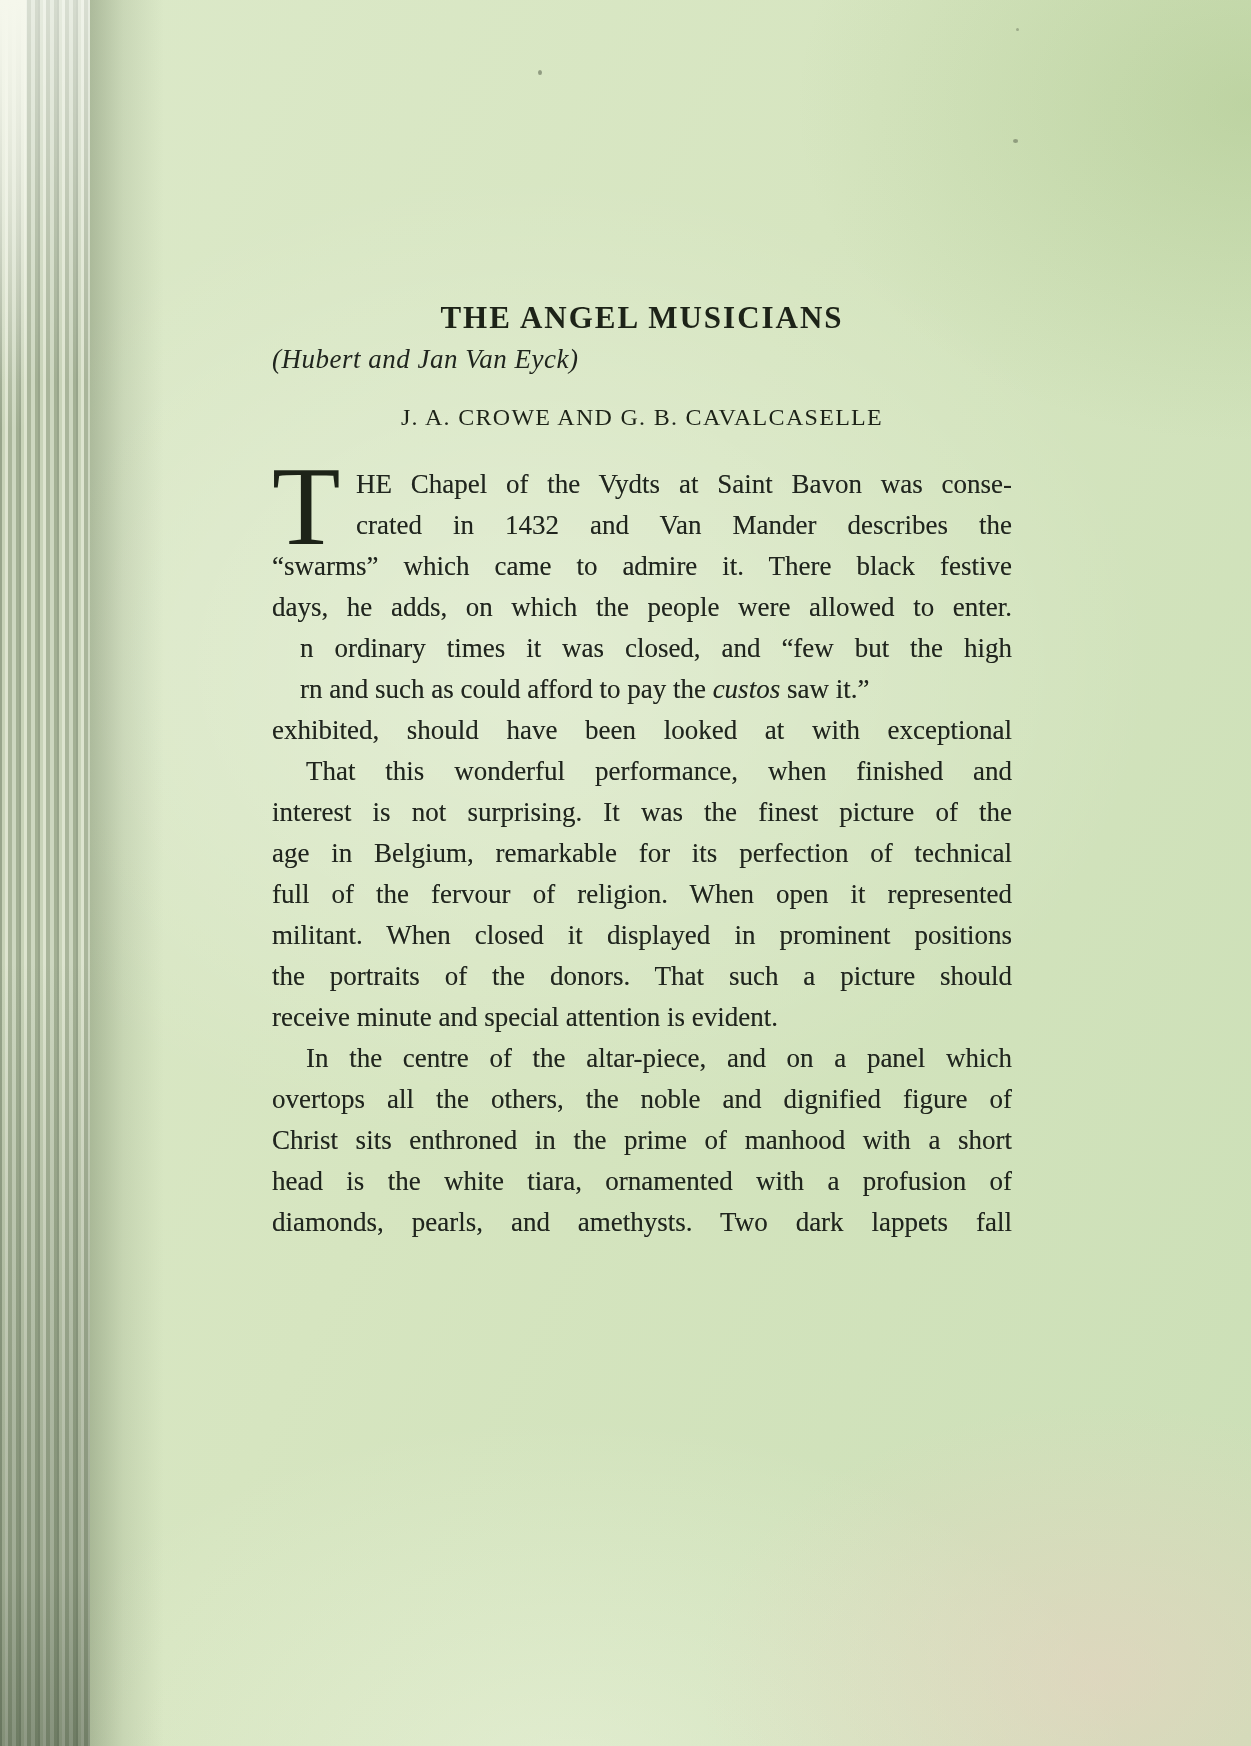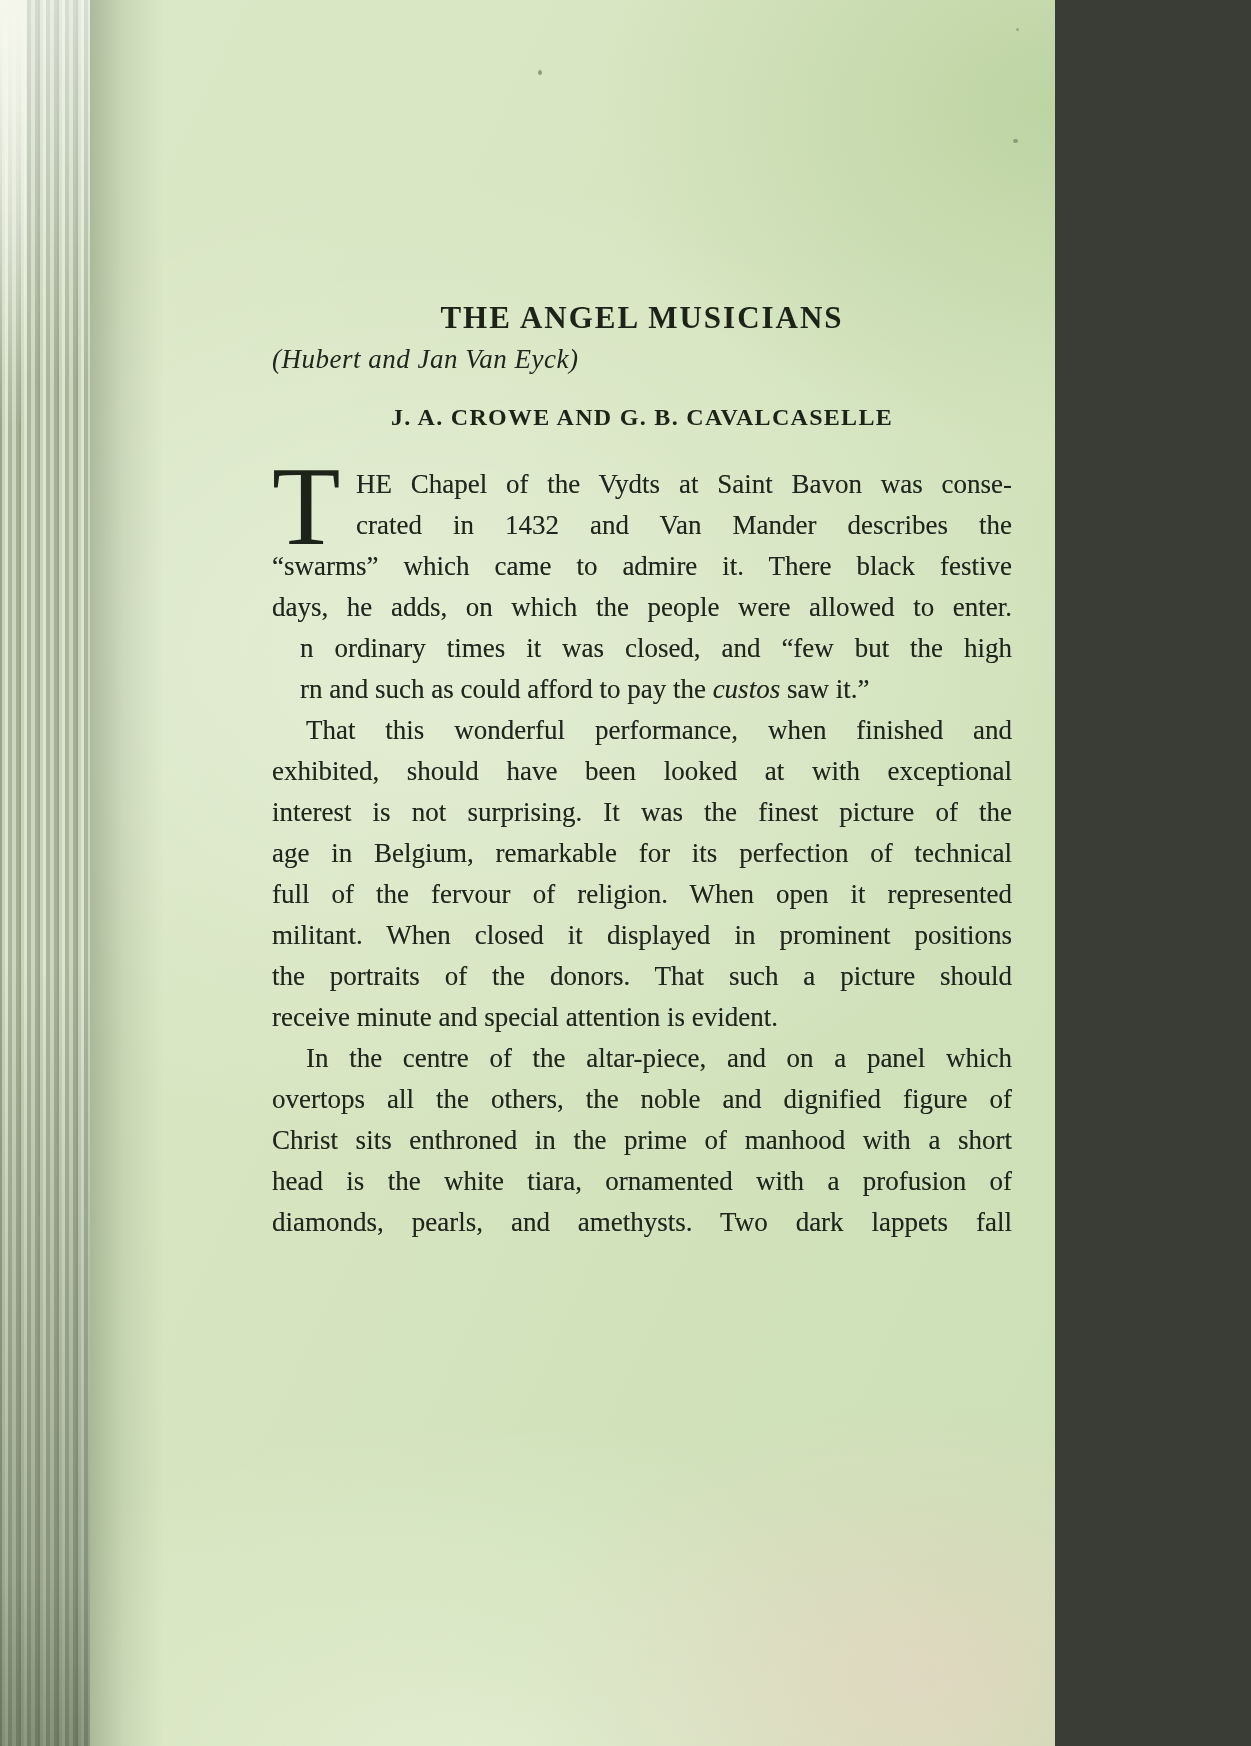--- a/index.html
+++ b/index.html
@@ -1,18 +1,18 @@
 <!DOCTYPE html>
 <html><head>
 <meta charset="utf-8">
 <style>
   html,body{margin:0;padding:0;background:#3a3d36;}
   .scan{
     position:relative;
-    width:1055px;height:1746px;
+    width:1251px;height:1746px;
     overflow:hidden;
     background:
       radial-gradient(900px 700px at 42% 38%, rgba(255,255,255,0.30), rgba(255,255,255,0) 70%),
       radial-gradient(700px 520px at 100% 6%, rgba(140,175,100,0.30), rgba(140,175,100,0) 65%),
       radial-gradient(560px 380px at 88% 96%, rgba(238,206,196,0.50), rgba(238,206,196,0) 72%),
       radial-gradient(820px 520px at 45% 102%, rgba(250,252,238,0.38), rgba(250,252,238,0) 70%),
       linear-gradient(115deg, #dce9c9 0%, #d6e5c0 45%, #cbdfb6 100%);
     font-family:"Liberation Serif","DejaVu Serif",serif;
   }
   
@@ -45,21 +45,21 @@
   }
   .title{
     margin:0;font-size:31px;line-height:36px;font-weight:bold;
     letter-spacing:2px;text-align:center;color:#1d2318;
   }
   .subtitle{
     margin:6px 0 16px;font-size:27px;line-height:34px;font-weight:normal;
     font-style:italic;text-align:left;letter-spacing:0.5px;
   }
   .byline{
-    margin:26px 0 0;font-size:24px;line-height:30px;font-weight:bold;
+    margin:26px 0 0;font-size:24px;line-height:30px;font-weight:normal;
     letter-spacing:1.3px;text-align:center;color:#1d2318;
   }
   .para{margin:0;}
   .para.first{margin-top:32px;}
   .line{
     font-size:27px;line-height:41px;
     text-align:justify;text-align-last:justify;
     text-shadow:0 0 0.5px rgba(32,37,30,0.4);
   }
   .line.short{text-align-last:left;}
@@ -96,22 +96,22 @@
       <span class="dropcap">T</span>
       <div class="line">HE Chapel of the Vydts at Saint Bavon was conse-</div>
       <div class="line">crated in 1432 and Van Mander describes the</div>
       <div class="line">“swarms” which came to admire it.  There black festive</div>
       <div class="line">days, he adds, on which the people were allowed to enter.</div>
       <div class="line clip">n ordinary times it was closed, and “few but the high</div>
       <div class="line clip short"><span>rn and such as could afford to pay the </span><span class="it">custos</span><span> saw it.”</span></div>
     </div>
 
     <div class="para">
+      <div class="line">exhibited, should have been looked at with exceptional</div>
       <div class="line indent">That this wonderful performance, when finished and</div>
-      <div class="line">exhibited, should have been looked at with exceptional</div>
       <div class="line">interest is not surprising.  It was the finest picture of the</div>
       <div class="line">age in Belgium, remarkable for its perfection of technical</div>
       <div class="line">full of the fervour of religion.  When open it represented</div>
       <div class="line">militant.  When closed it displayed in prominent positions</div>
       <div class="line">the portraits of the donors.  That such a picture should</div>
       <div class="line short">receive minute and special attention is evident.</div>
     </div>
 
     <div class="para">
       <div class="line indent">In the centre of the altar-piece, and on a panel which</div>

